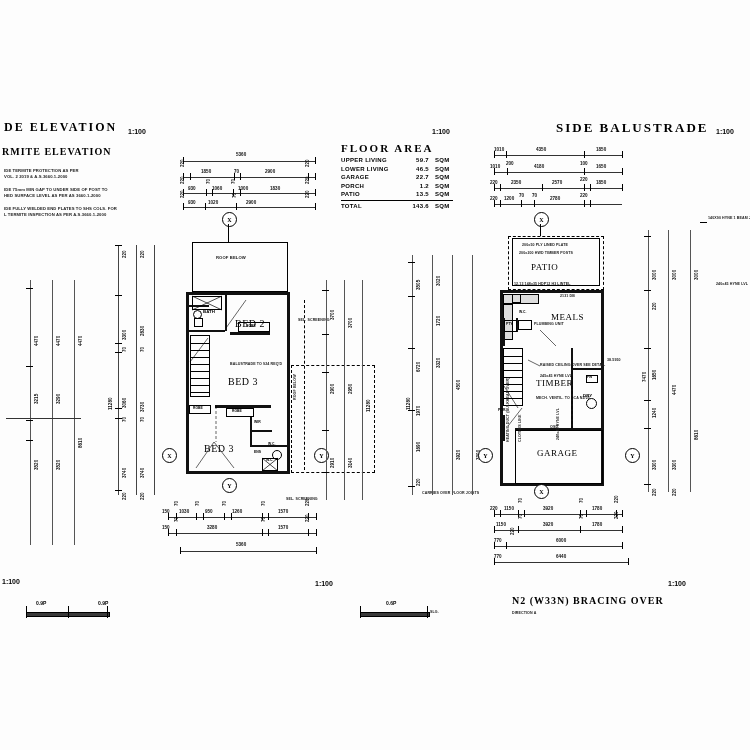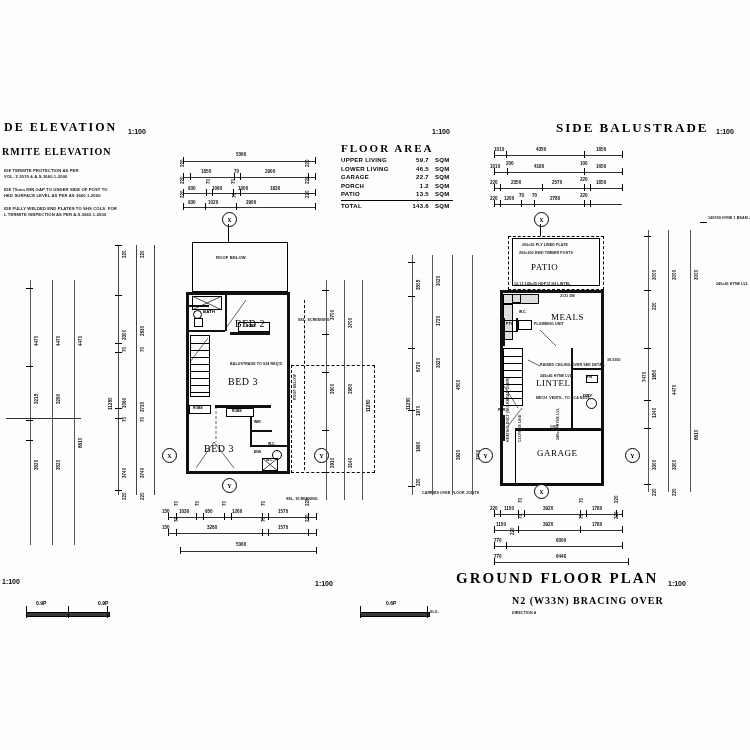--- a/index.html
+++ b/index.html
@@ -447,21 +447,21 @@
     <div class="rect" style="left:503px;top:348px;width:20px;height:58px;"></div>
     <div class="line" style="left:503px;top:356px;width:20px;"></div>
     <div class="line" style="left:503px;top:363px;width:20px;"></div>
     <div class="line" style="left:503px;top:370px;width:20px;"></div>
     <div class="line" style="left:503px;top:377px;width:20px;"></div>
     <div class="line" style="left:503px;top:384px;width:20px;"></div>
     <div class="line" style="left:503px;top:391px;width:20px;"></div>
     <div class="line" style="left:503px;top:398px;width:20px;"></div>
 
     <div class="abs room" style="left:551px;top:312px;font-size:9px;">MEALS</div>
-    <div class="abs room" style="left:536px;top:378px;font-size:9px;">LINTEL</div>
+    <div class="abs room" style="left:536px;top:378px;font-size:9px;">TIMBER</div>
 
     <div class="abs note2" style="left:540px;top:363px;line-height:4.4px;">
       <div>RAISED CEILING OVER SEE DETAIL</div>
     </div>
     <div class="abs note2" style="left:540px;top:374px;">245x45 HYNE LVL</div>
     <div class="abs note2" style="left:536px;top:396px;line-height:4.4px;">
       <div>MECH. VENTIL. TO SCA N2/25</div>
     </div>
 
     <div class="wall" style="left:503px;top:415px;width:2px;height:26px;"></div>
@@ -593,21 +593,20 @@
 
     <div class="dimline" style="left:494px;top:562px;width:134px;"></div>
     <div class="dimtick" style="left:494px;top:558px;"></div>
     <div class="dimtick" style="left:628px;top:558px;"></div>
     <div class="abs dim" style="left:494px;top:554px;">770</div>
     <div class="abs dim" style="left:556px;top:554px;">6440</div>
   </div>
 
   <div class="abs scale" style="left:315px;top:580px;">1:100</div>
 
-  <div class="abs ttl" style="left:456px;top:570px;font-size:15px;">GROUND  FLOOR  PLAN</div>
   <div class="abs scale" style="left:668px;top:580px;">1:100</div>
 
   <div class="abs ttl" style="left:512px;top:595px;font-size:10px;letter-spacing:1px;">N2 (W33N) BRACING OVER</div>
   <div class="abs note2" style="left:512px;top:611px;">DIRECTION A</div>
 
   <div class="abs scale" style="left:2px;top:578px;">1:100</div>
 
   <div>
     <div class="bracebar" style="left:26px;top:612px;width:82px;"></div>
     <div class="vline" style="left:26px;top:606px;height:12px;"></div>

